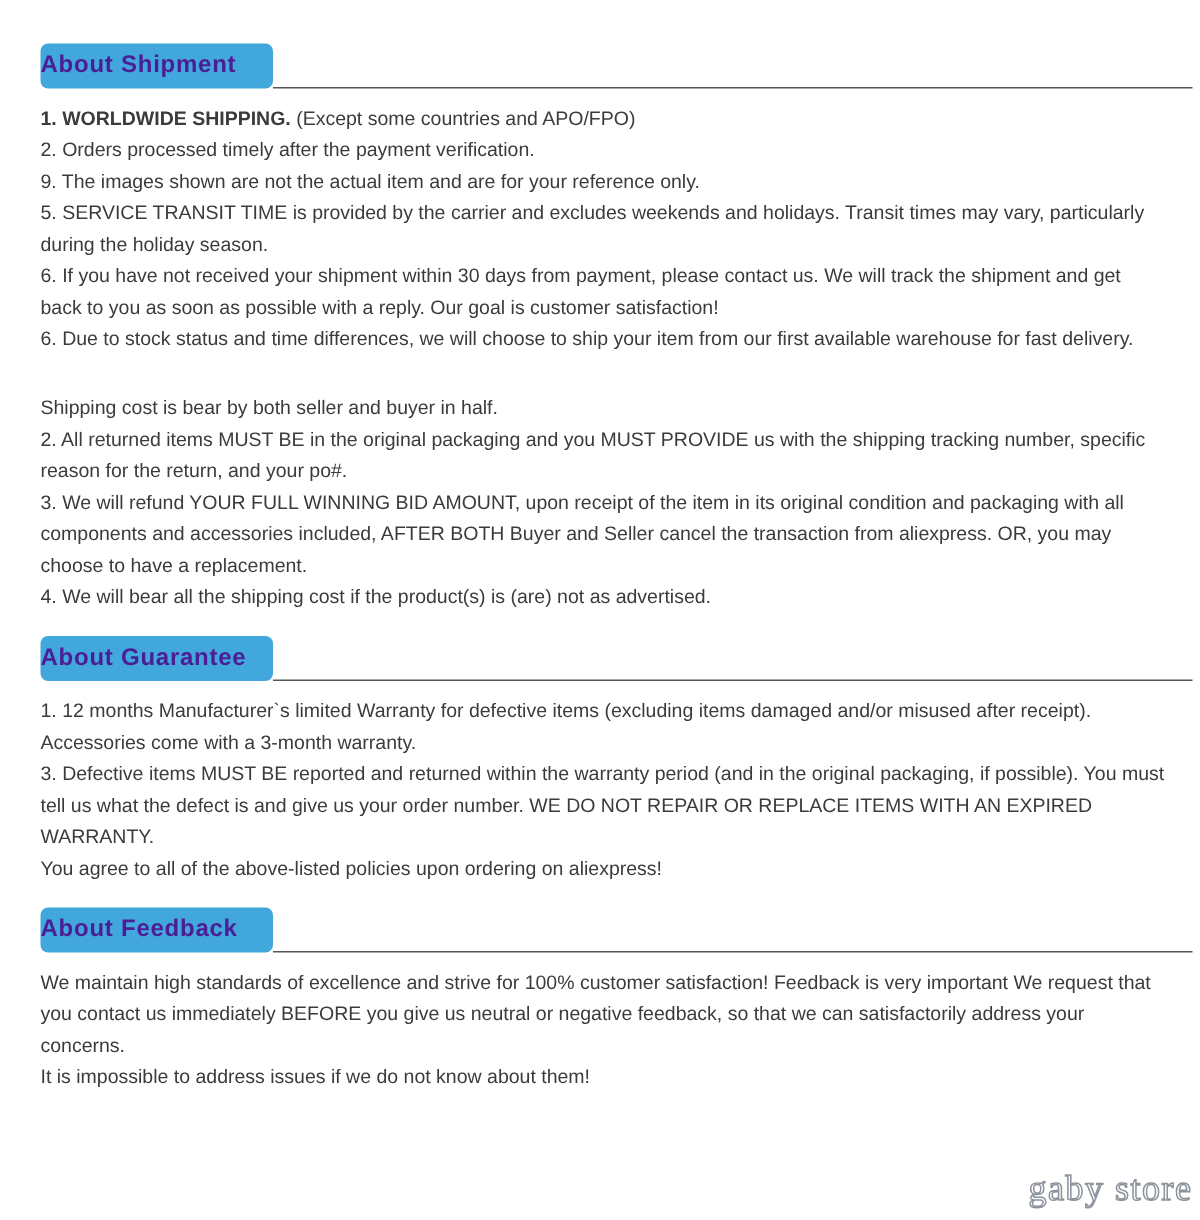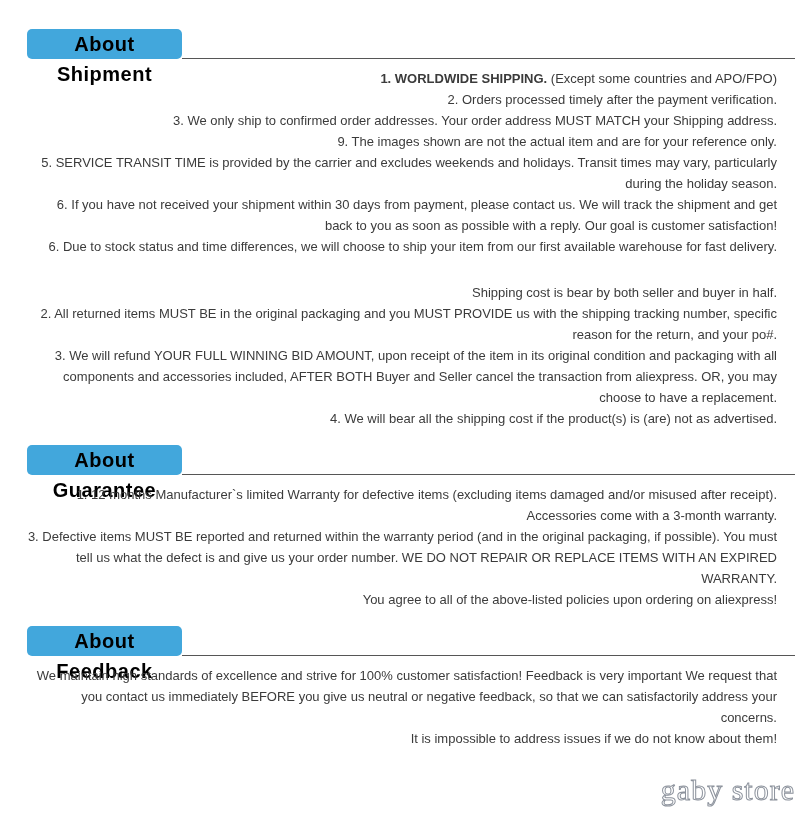--- a/index.html
+++ b/index.html
@@ -23,71 +23,69 @@
     align-items: flex-end;
     height: 30px;
     margin-right: -18px;
   }
 
   .badge {
     width: 155px;
     height: 30px;
     line-height: 30px;
     background: #42a7dc;
-    color: #000000;
-    font-size: 20px;
+    color: #4c1d95;
+    font-size: 16px;
     font-weight: bold;
     letter-spacing: 0.5px;
-    text-align: center;
     border-radius: 5px;
     flex: none;
   }
 
   .rule {
     flex: 1;
     height: 1px;
     background: #565656;
     margin-bottom: 0px;
   }
 
   .section-body {
     padding-top: 9px;
     font-size: 13px;
     line-height: 21px;
     max-width: 750px;
   }
 
-  .section-body p { margin: 0; text-align: right; }
+  .section-body p { margin: 0; }
   .section-body b { font-weight: bold; }
 
   .watermark {
     position: absolute;
     right: 5px;
     bottom: 6px;
     font-family: "Liberation Serif", serif;
-    font-size: 30px;
+    font-size: 24px;
     letter-spacing: 1px;
     color: rgba(255,255,255,0.05);
     -webkit-text-stroke: 1px #8d939d;
   }
 </style>
 </head>
 <body>
 
 <div class="page">
 
   <div class="section">
     <div class="section-header">
       <div class="badge">About Shipment</div>
       <div class="rule"></div>
     </div>
     <div class="section-body">
       <p><b>1. WORLDWIDE SHIPPING.</b><span> (Except some countries and APO/FPO)</span></p>
       <p>2. Orders processed timely after the payment verification.</p>
-      <p>3. We only ship to confirmed order addresses. Your order address MUST MATCH your Shipping address.</p>
       <p>9. The images shown are not the actual item and are for your reference only.</p>
       <p>5. SERVICE TRANSIT TIME is provided by the carrier and excludes weekends and holidays. Transit times may vary, particularly during the holiday season.</p>
       <p>6. If you have not received your shipment within 30 days from payment, please contact us. We will track the shipment and get back to you as soon as possible with a reply. Our goal is customer satisfaction!</p>
       <p>6. Due to stock status and time differences, we will choose to ship your item from our first available warehouse for fast delivery.</p>
     </div>
   </div>
 
   <div class="section">
     <div class="section-body">
       <p>Shipping cost is bear by both seller and buyer in half.</p>

